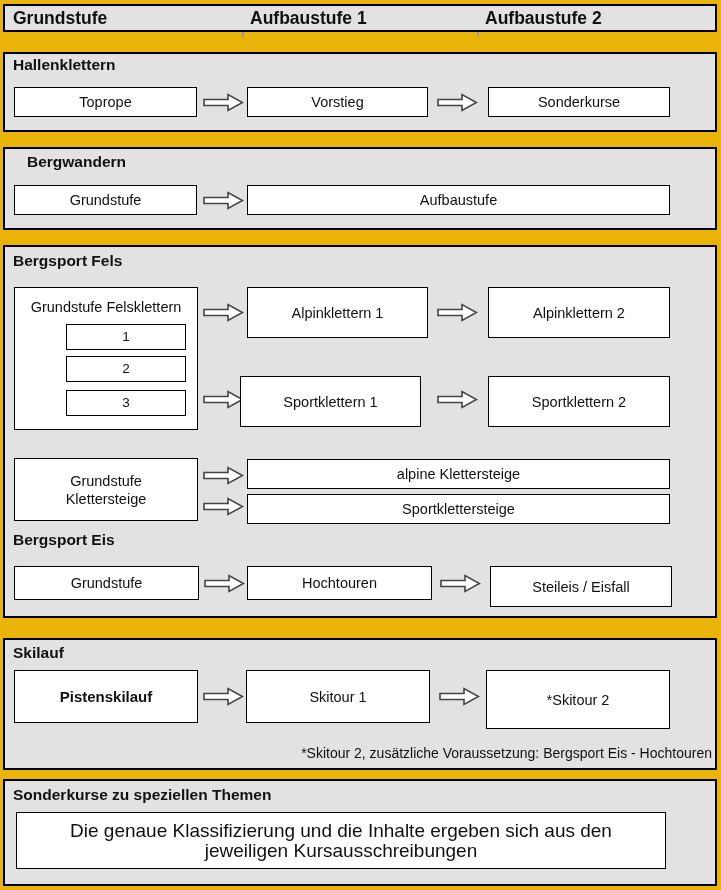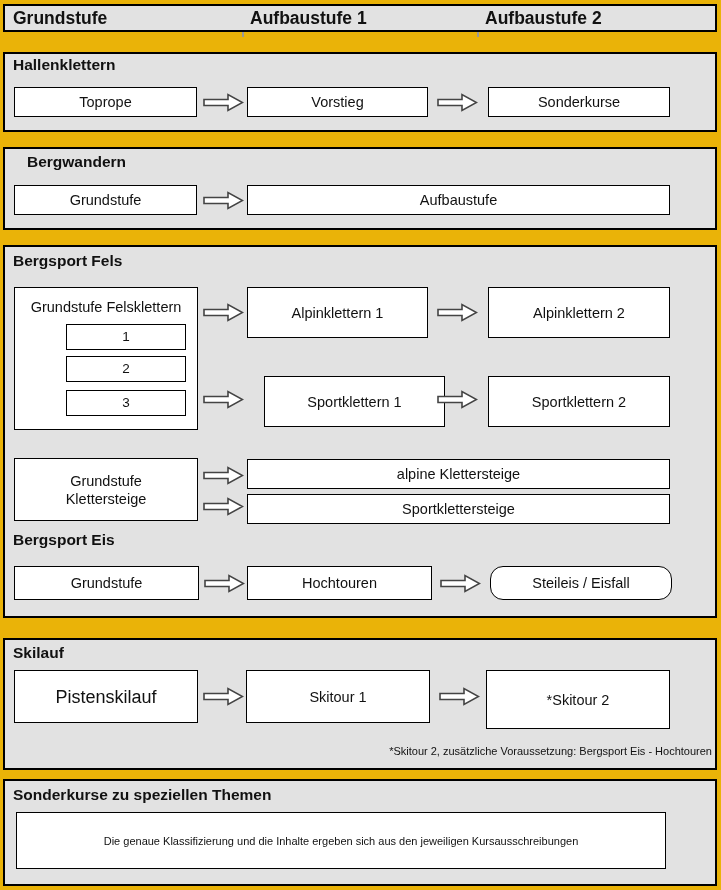--- a/index.html
+++ b/index.html
@@ -37,26 +37,26 @@
   }
   .box.multiline{flex-direction:column;}
   .container-box{
     position:absolute;box-sizing:border-box;background:var(--box-bg);
     border:1.6px solid var(--border);text-align:center;font-size:14.5px;
   }
   .container-label{padding-top:11px;white-space:nowrap;}
   .arrow{position:absolute;width:41px;height:19px;}
   .arrow svg{display:block;width:100%;height:100%;}
   .footnote{
-    position:absolute;text-align:right;font-size:11px;white-space:nowrap;
+    position:absolute;text-align:right;font-size:14px;white-space:nowrap;
   }
-  .bold-line{font-weight:normal;font-size:18px;}
+  .bold-line{font-weight:bold;font-size:15px;}
   .sub-line{font-size:14px;}
   .sub-line sub{font-size:10px;}
-  .wrap-text{max-width:570px;font-size:11px;line-height:20px;}
+  .wrap-text{max-width:570px;font-size:19px;line-height:20px;}
 </style>
 </head>
 <body>
 
 <div class="page">
 
   <div class="header-bar"></div>
   <div class="header-label" style="left:13px;">Grundstufe</div>
   <div class="header-label" style="left:250px;">Aufbaustufe 1</div>
   <div class="header-label" style="left:485px;">Aufbaustufe 2</div>
@@ -115,21 +115,21 @@
           <polygon points="1,6.5 25,6.5 25,1.5 39.5,9.5 25,17.5 25,12.5 1,12.5" fill="#ffffff" stroke="#444444" stroke-width="1.6"></polygon>
         </svg>
       </div>
     <div class="box" style="left:488px;top:287px;width:182px;height:51px;">Alpinklettern 2</div>
 
     <div class="arrow" style="left:203px;top:390px;">
         <svg viewBox="0 0 41 19">
           <polygon points="1,6.5 25,6.5 25,1.5 39.5,9.5 25,17.5 25,12.5 1,12.5" fill="#ffffff" stroke="#444444" stroke-width="1.6"></polygon>
         </svg>
       </div>
-    <div class="box" style="left:264px;top:376px;width:181px;height:51px;text-align:right;">Sportklettern 1</div>
+    <div class="box" style="left:240px;top:376px;width:181px;height:51px;text-align:right;">Sportklettern 1</div>
     <div class="arrow" style="left:437px;top:390px;">
         <svg viewBox="0 0 41 19">
           <polygon points="1,6.5 25,6.5 25,1.5 39.5,9.5 25,17.5 25,12.5 1,12.5" fill="#ffffff" stroke="#444444" stroke-width="1.6"></polygon>
         </svg>
       </div>
     <div class="box" style="left:488px;top:376px;width:182px;height:51px;">Sportklettern 2</div>
 
     <div class="box multiline" style="left:14px;top:458px;width:184px;height:63px;">
       <span>Grundstufe</span>
       <span>Klettersteige</span>
@@ -153,21 +153,21 @@
         <svg viewBox="0 0 41 19">
           <polygon points="1,6.5 25,6.5 25,1.5 39.5,9.5 25,17.5 25,12.5 1,12.5" fill="#ffffff" stroke="#444444" stroke-width="1.6"></polygon>
         </svg>
       </div>
     <div class="box" style="left:247px;top:566px;width:185px;height:34px;">Hochtouren</div>
     <div class="arrow" style="left:440px;top:574px;">
         <svg viewBox="0 0 41 19">
           <polygon points="1,6.5 25,6.5 25,1.5 39.5,9.5 25,17.5 25,12.5 1,12.5" fill="#ffffff" stroke="#444444" stroke-width="1.6"></polygon>
         </svg>
       </div>
-    <div class="box" style="left:490px;top:566px;width:182px;height:34px;border-radius:13px;">Steileis / Eisfall</div>
+    <div class="box" style="left:490px;top:566px;width:182px;height:41px;">Steileis / Eisfall</div>
   </div>
 
   <div>
     <div class="panel" style="top:638px;height:132px;"></div>
     <div class="section-title" style="left:13px;top:644px;">Skilauf</div>
     <div class="box multiline" style="left:14px;top:670px;width:184px;height:53px;">
       <span class="bold-line">Pistenskilauf</span>
     </div>
     <div class="arrow" style="left:203px;top:687px;">
         <svg viewBox="0 0 41 19">

